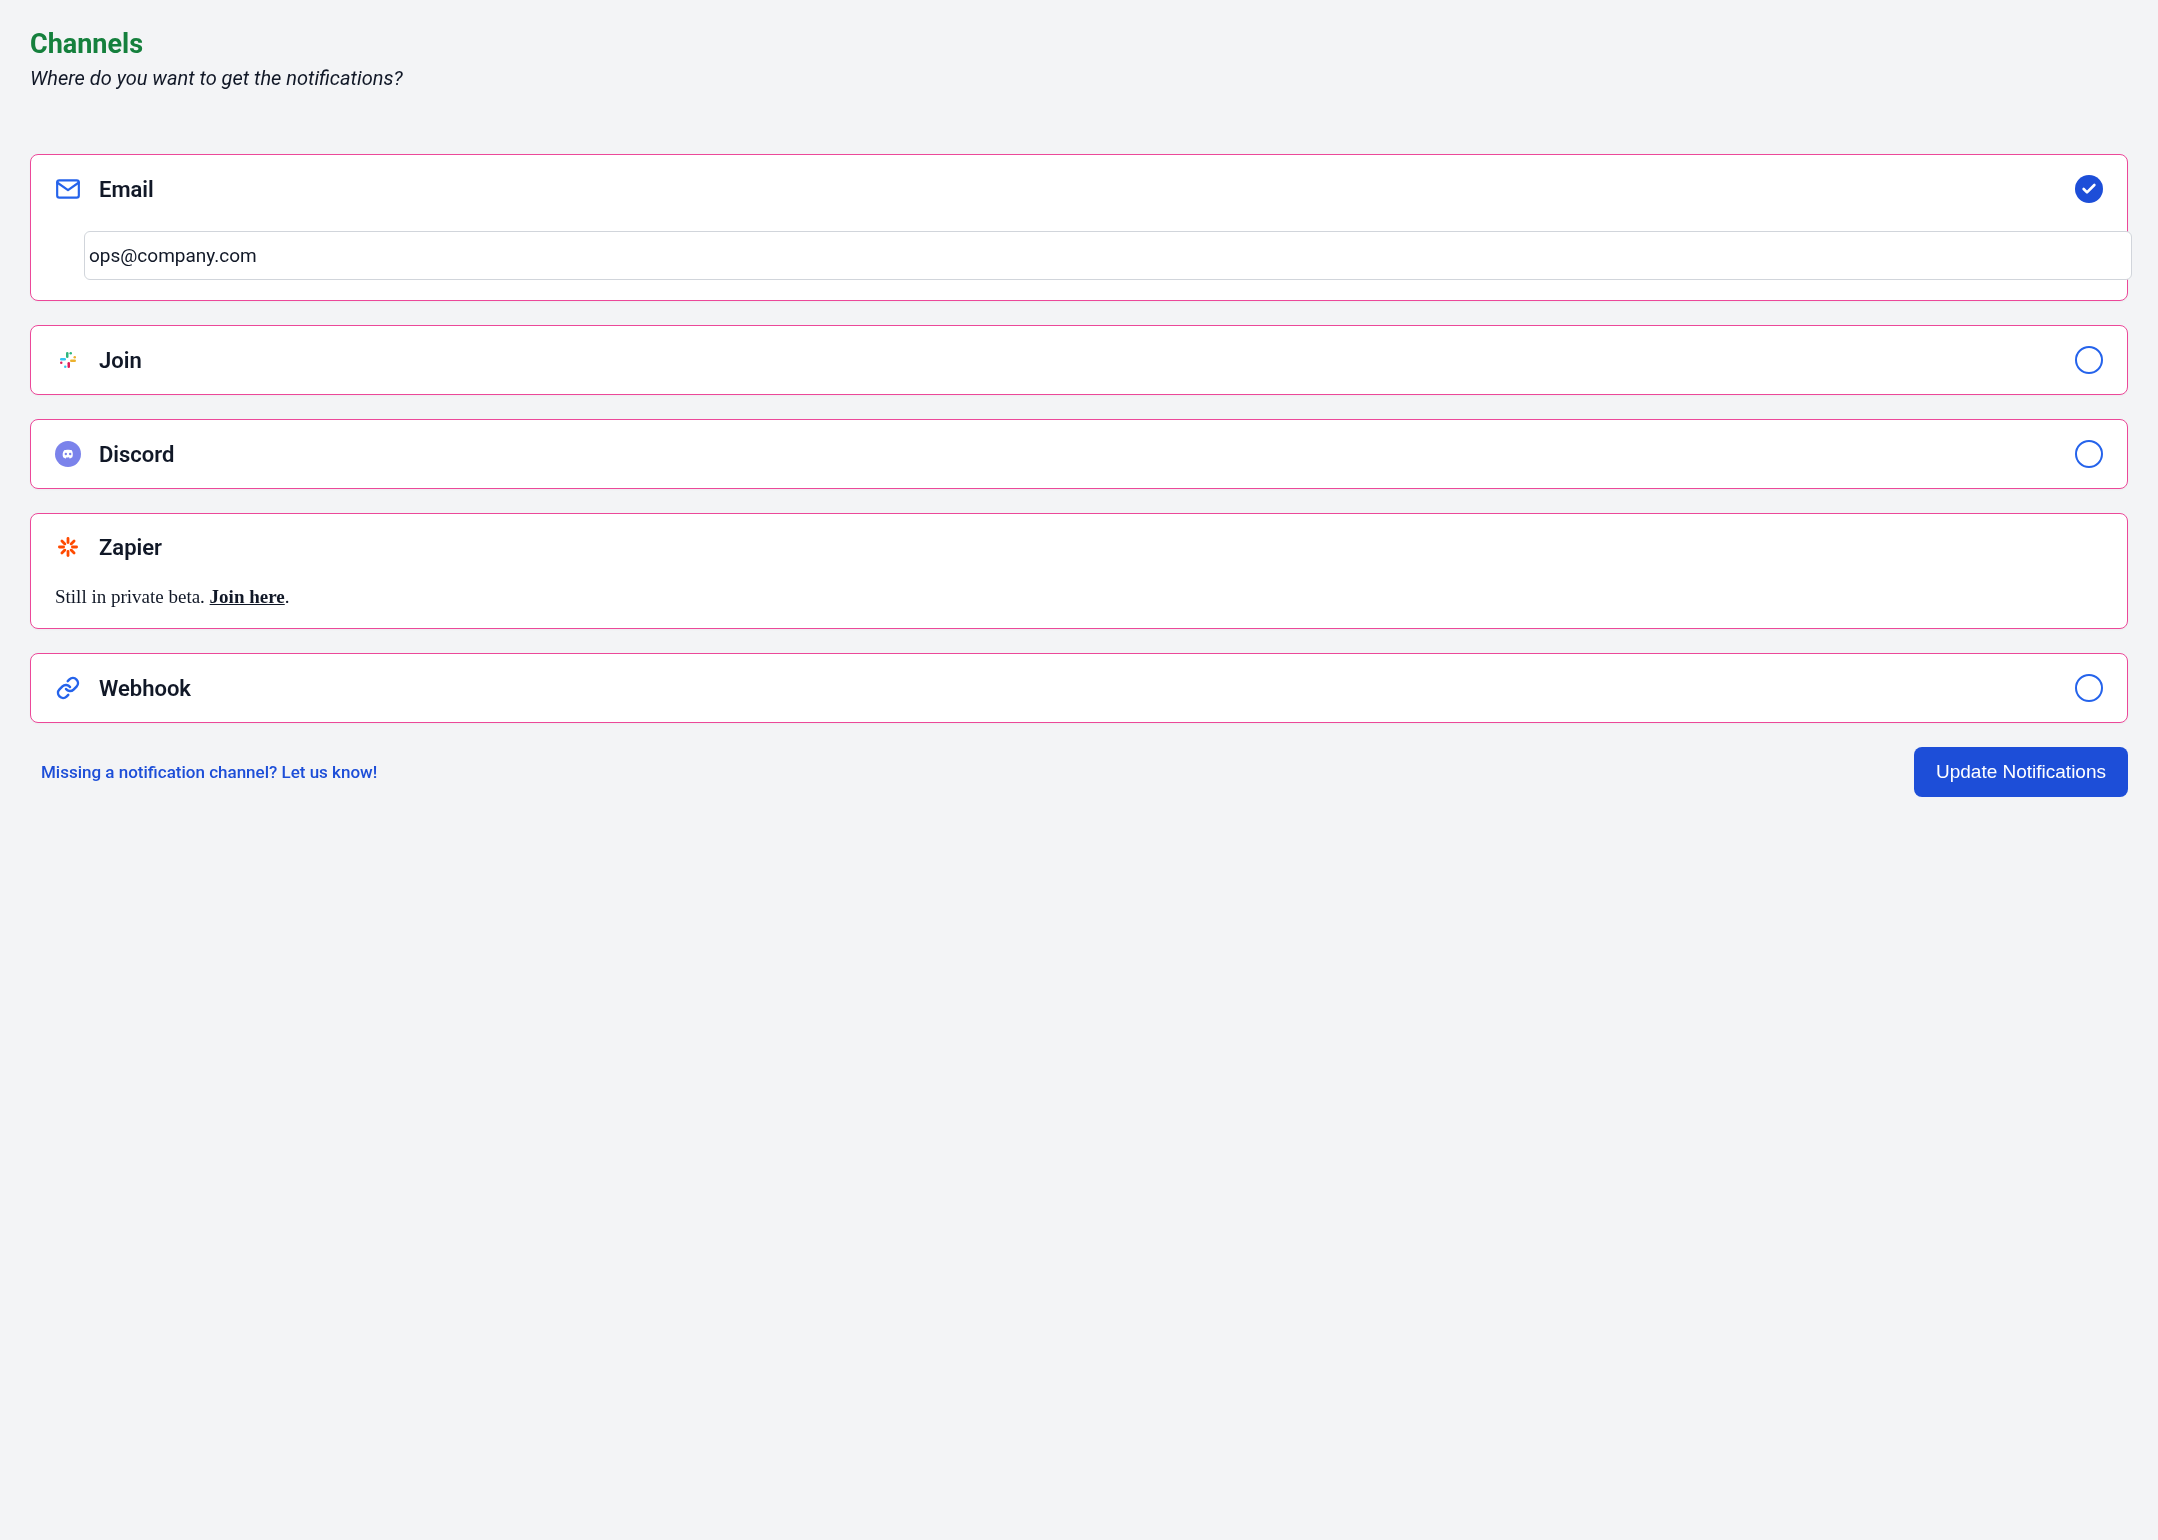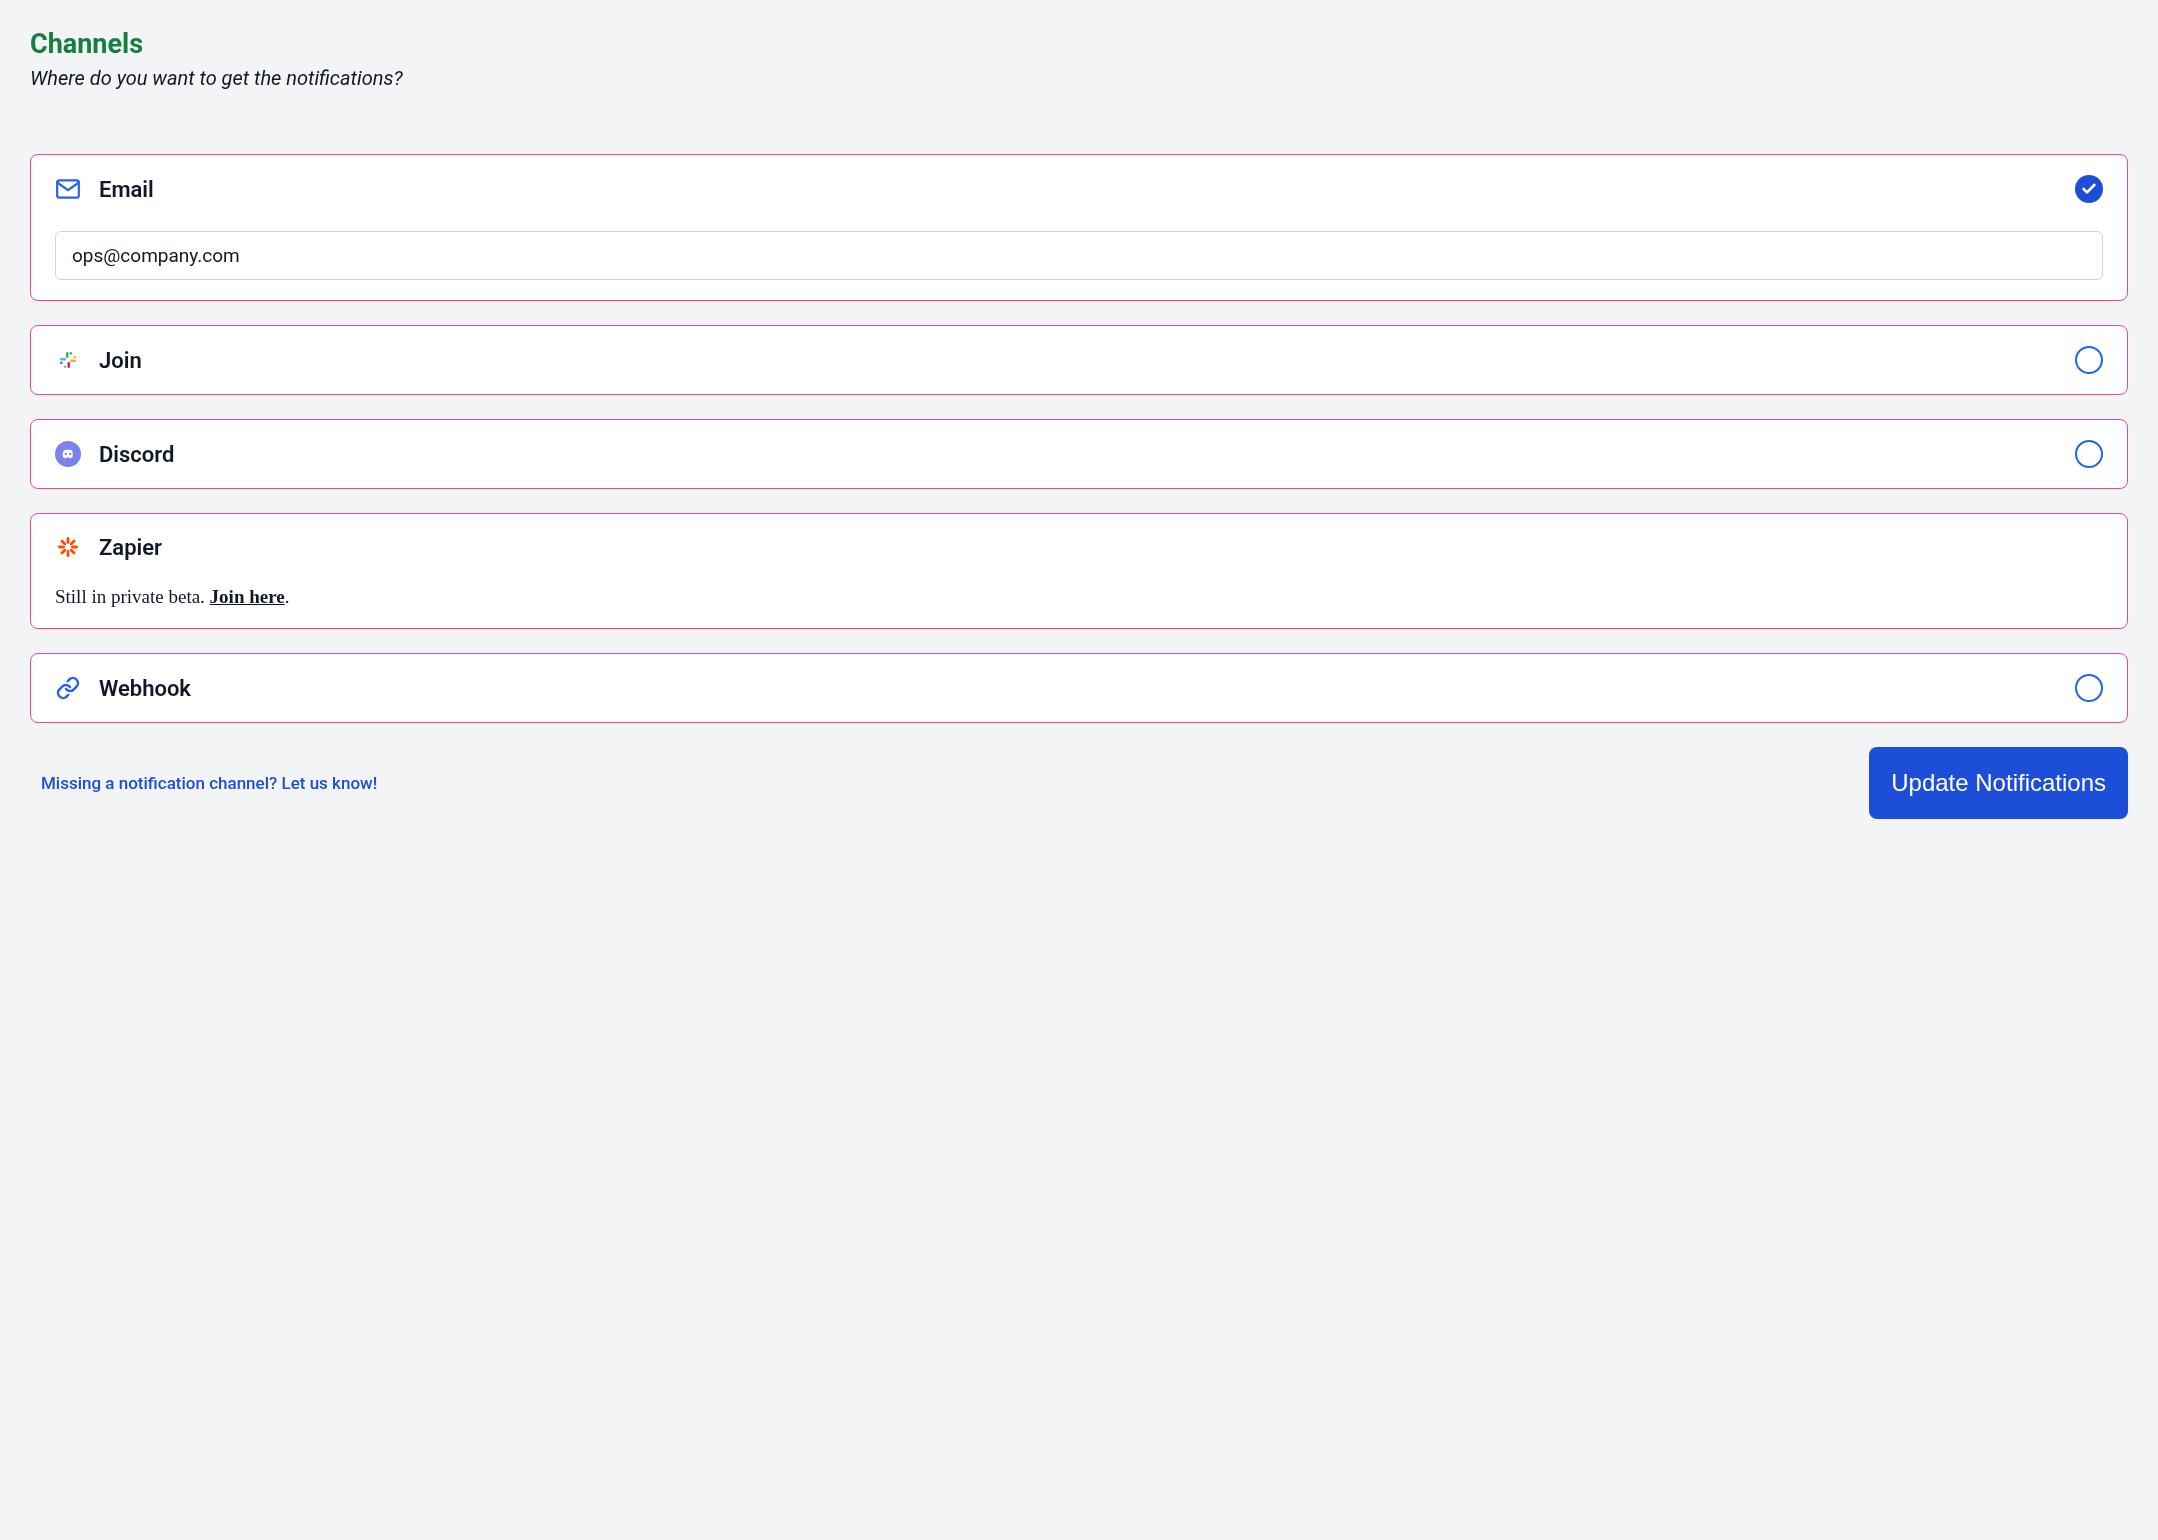--- a/index.html
+++ b/index.html
@@ -77,25 +77,26 @@
       font-size: 19px;
       color: #111827;
       margin-bottom: 12px;
     }
     .email-label-hint {
       font-style: italic;
     }
     .email-input {
       width: 100%;
       font-size: 19px;
-      padding: 12px 16px;
+      padding: 12px 4px;
       border: 1px solid #d1d5db;
       border-radius: 6px;
       color: #111827;
       font-family: inherit;
+      margin-left: 29px;
     }
     .zapier-body {
       margin-top: 26px;
       font-size: 19px;
       color: #111827;
       font-family: Liberation Serif, serif;
     }
     .join-link {
       font-weight: 700;
       text-decoration: underline;
@@ -112,23 +113,23 @@
       color: #1d4ed8;
       font-size: 17px;
       font-weight: 500;
       text-decoration: none;
       cursor: pointer;
       margin-left: 11px;
     }
     .update-btn {
       background: #1d4ed8;
       color: #fff;
-      font-size: 24px;
+      font-size: 19px;
       font-weight: 500;
-      padding: 22px 22px;
+      padding: 14px 22px;
       border: none;
       border-radius: 8px;
       cursor: pointer;
     }
   </style>
 </head>
 <body>
 
 <h1 class="header-title">Channels</h1>
 <p class="header-subtitle">Where do you want to get the notifications?</p>

